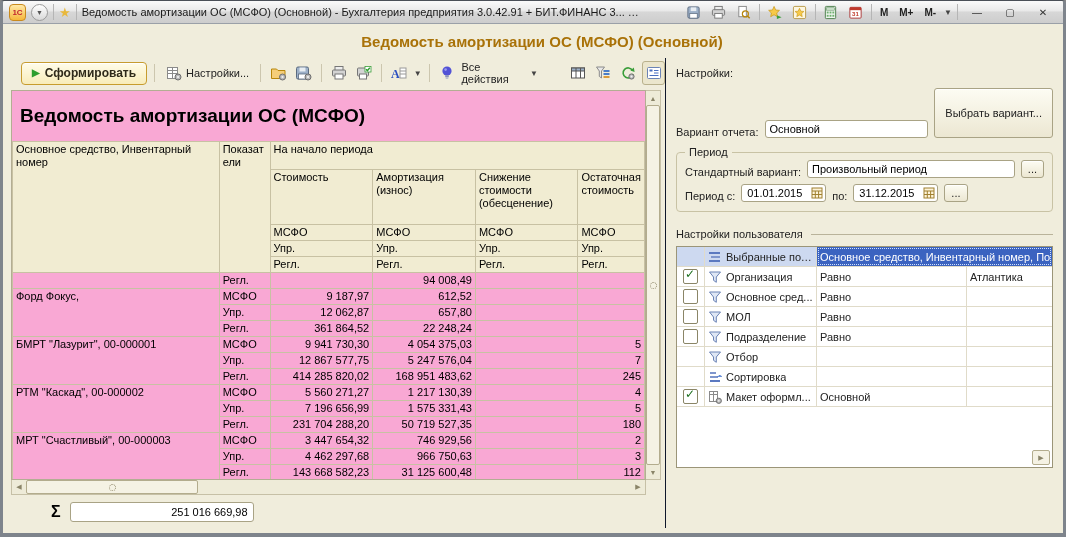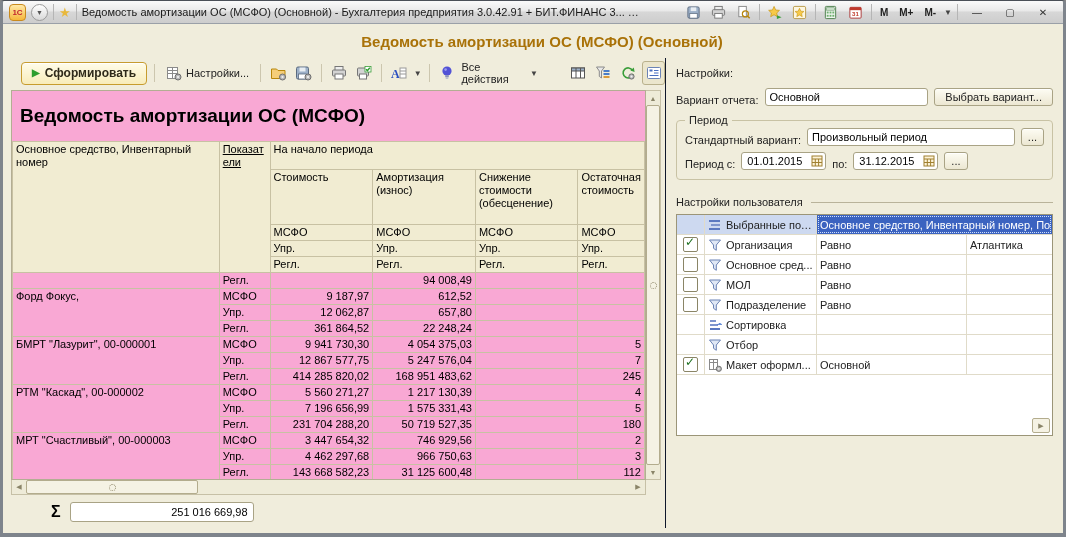--- a/index.html
+++ b/index.html
@@ -34,21 +34,21 @@
   .toggle-on{border:1px solid #b9b18d;background:#ebe6cd;border-radius:3px;}
   .gap26{margin-left:26px;}
   
   .report-panel{margin-left:8px;margin-top:2px;width:650px;height:405px;display:grid;grid-template-columns:635px 15px;grid-template-rows:390px 15px;}
   .sheet{border:1px solid #b3ad93;background:#f9a8d4;overflow:hidden;box-sizing:border-box;}
   .sheet-title{height:50px;display:flex;align-items:center;padding-left:8px;font-size:19px;font-weight:bold;color:#000;}
   table.report{border-collapse:collapse;table-layout:fixed;font-size:11px;color:#000;}
   table.report td{border:1px solid #c8c1a3;padding:1px 3px;overflow:hidden;box-sizing:border-box;vertical-align:top;line-height:13px;}
   table.report thead td{background:#f1ecd2;}
   td.name-h{word-wrap:break-word;}
-  td.ind-h{word-break:break-all;text-decoration:underline;}
+  td.ind-h{word-break:break-all;}
   td.num{text-align:right;white-space:nowrap;}
   td.ind{white-space:nowrap;}
   td.name{white-space:nowrap;}
   
   .vscroll{background:#eeebd8;border:1px solid #c6c0a6;border-left:none;display:flex;flex-direction:column;box-sizing:border-box;}
   .hscroll{background:#eeebd8;border:1px solid #c6c0a6;border-top:none;display:flex;box-sizing:border-box;}
   .sb-btn{flex:none;display:flex;align-items:center;justify-content:center;font-size:7px;color:#8a8468;}
   .vscroll .sb-btn{height:14px;}
   .hscroll .sb-btn{width:14px;}
   .v-thumb{flex:1;background:#f5f2e4;border:1px solid #b3ac8d;border-radius:2px;margin:0;position:relative;}
@@ -58,21 +58,21 @@
   .corner{background:#f0eddc;}
   
   .statusbar{margin-top:4px;display:flex;align-items:center;gap:9px;padding-left:48px;height:26px;}
   .sigma{font-size:16px;font-weight:bold;color:#000;}
   .total-input{width:172px;height:18px;border:1px solid #a9a385;border-radius:3px;background:#fff;text-align:right;font-size:11px;padding:0 5px;font-family:inherit;color:#000;}
   
   .panel-header{height:30px;line-height:30px;}
   .frow{display:flex;align-items:flex-end;gap:6px;}
   .rp-input{height:16px;border:1px solid #a9a385;border-radius:3px;background:#fff;font-size:11px;padding:0 4px;font-family:inherit;color:#000;}
   .grow{flex:1;min-width:0;}
-  .rp-btn{border:1px solid #a9a385;border-radius:3px;background:linear-gradient(#fdfcf3,#ece7d2);font-size:11px;padding:2px 10px;color:#222;box-shadow:inset 0 1px 0 #fff;white-space:nowrap;}
+  .rp-btn{border:1px solid #a9a385;border-radius:3px;background:linear-gradient(#fdfcf3,#ece7d2);font-size:11px;padding:18px 10px;color:#222;box-shadow:inset 0 1px 0 #fff;white-space:nowrap;}
   .rp-btn.sq{padding:2px 6px;}
   fieldset.period{border:1px solid #c8c2a4;border-radius:4px;margin:8px 0 0;padding:2px 8px 9px;}
   fieldset.period legend{padding:0 4px;font-size:11px;color:#222;}
   .mt6{margin-top:6px;}
   .date-wrap{display:inline-flex;align-items:center;border:1px solid #a9a385;border-radius:3px;background:#fff;height:16px;padding-left:3px;}
   .date-wrap input{border:none;outline:none;width:60px;font-size:11px;font-family:inherit;background:transparent;color:#000;}
   .cal-btn{width:16px;height:14px;display:flex;align-items:center;justify-content:center;}
   .us-label{margin-top:16px;display:flex;align-items:center;gap:8px;color:#222;}
   .us-label:after{content:"";flex:1;height:1px;background:#b9b39a;}
   .settings-table{margin-top:6px;width:377px;border:1px solid #9b9578;background:#fff;height:222px;position:relative;box-sizing:border-box;overflow:hidden;}
@@ -569,40 +569,40 @@
                 <span class="ilabel">Подразделение</span>
               </div>
               <div class="s-cell">Равно</div>
               <div class="s-cell last"></div>
             </div>
             <div class="s-row">
               <div class="s-cell cbcell"></div>
               <div class="s-cell">
                 <span class="icon-wrap">
                   <svg width="14" height="14" viewBox="0 0 14 14">
+                    <path d="M1.5 2 h11 l-4.2 5 v5.3 l-2.8-2 V7 Z" fill="#dfe7f5" stroke="#6b83b5"></path>
+                  </svg>
+                </span>
+                <span class="ilabel">Отбор</span>
+              </div>
+              <div class="s-cell"></div>
+              <div class="s-cell last"></div>
+            </div>
+            <div class="s-row">
+              <div class="s-cell cbcell"></div>
+              <div class="s-cell">
+                <span class="icon-wrap">
+                  <svg width="14" height="14" viewBox="0 0 14 14">
                     <rect x="2" y="2" width="6" height="2" fill="#7f96cd"></rect>
                     <rect x="2" y="6" width="8" height="2" fill="#7f96cd"></rect>
                     <rect x="2" y="10" width="10" height="2" fill="#5b79c0"></rect>
                     <polygon points="12.5,3 12.5,9 10.8,6" fill="#3a6ccc" transform="rotate(90 11.8 6)"></polygon>
                   </svg>
                 </span>
                 <span class="ilabel">Сортировка</span>
-              </div>
-              <div class="s-cell"></div>
-              <div class="s-cell last"></div>
-            </div>
-            <div class="s-row">
-              <div class="s-cell cbcell"></div>
-              <div class="s-cell">
-                <span class="icon-wrap">
-                  <svg width="14" height="14" viewBox="0 0 14 14">
-                    <path d="M1.5 2 h11 l-4.2 5 v5.3 l-2.8-2 V7 Z" fill="#dfe7f5" stroke="#6b83b5"></path>
-                  </svg>
-                </span>
-                <span class="ilabel">Отбор</span>
               </div>
               <div class="s-cell"></div>
               <div class="s-cell last"></div>
             </div>
             <div class="s-row">
               <div class="s-cell cbcell">
                 <span class="cb checked"></span>
               </div>
               <div class="s-cell">
                 <span class="icon-wrap">

